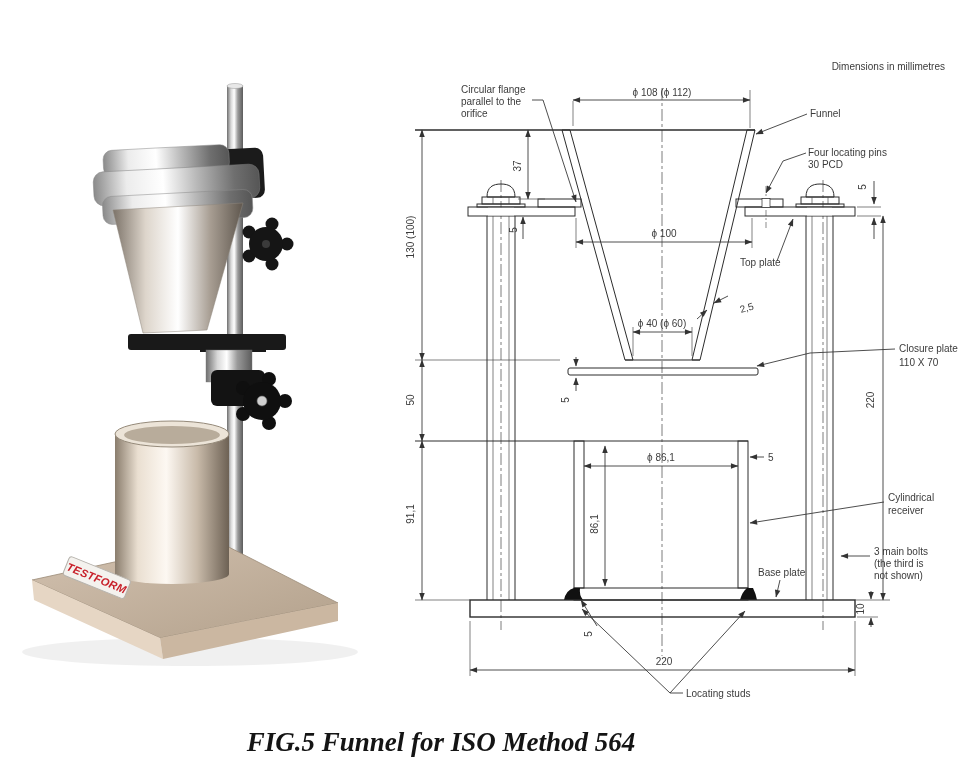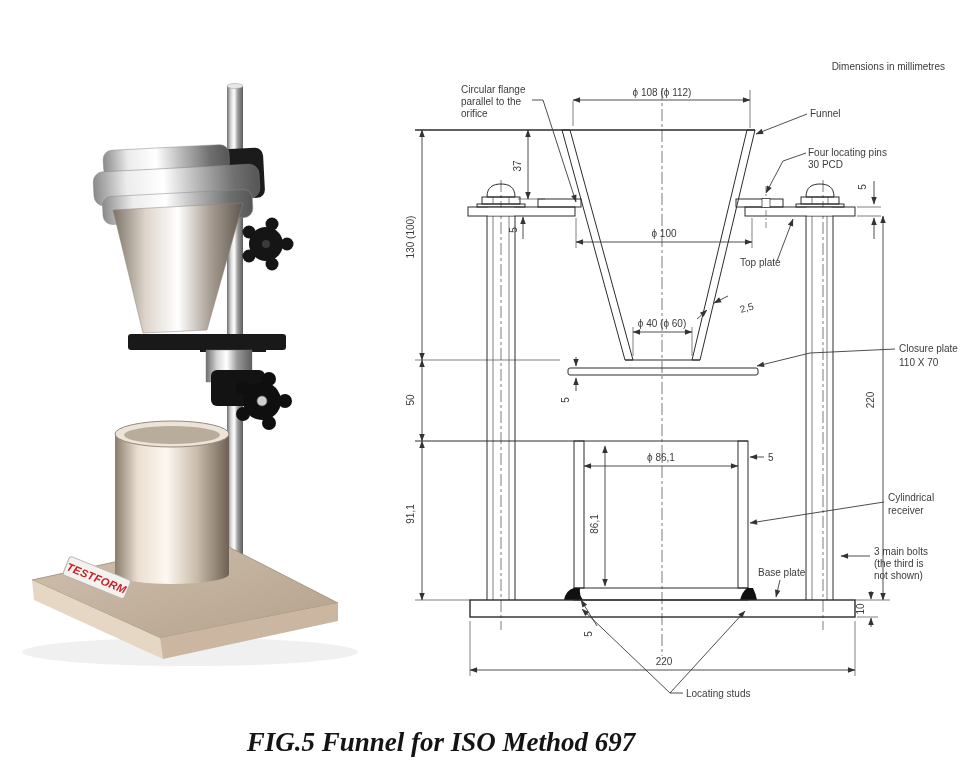--- a/index.html
+++ b/index.html
@@ -274,14 +274,14 @@
       <text x="888" y="514">receiver</text>
       <text x="874" y="555">3 main bolts</text>
       <text x="874" y="567">(the third is</text>
       <text x="874" y="579">not shown)</text>
       <text x="758" y="576">Base plate</text>
       <text x="686" y="697">Locating studs</text>
     </g>
   </g>
 </svg>
 
-<div class="caption">FIG.5 Funnel for ISO Method 697</div>
+<div class="caption">FIG.5 Funnel for ISO Method 564</div>
 </div>
 
 </body></html>

